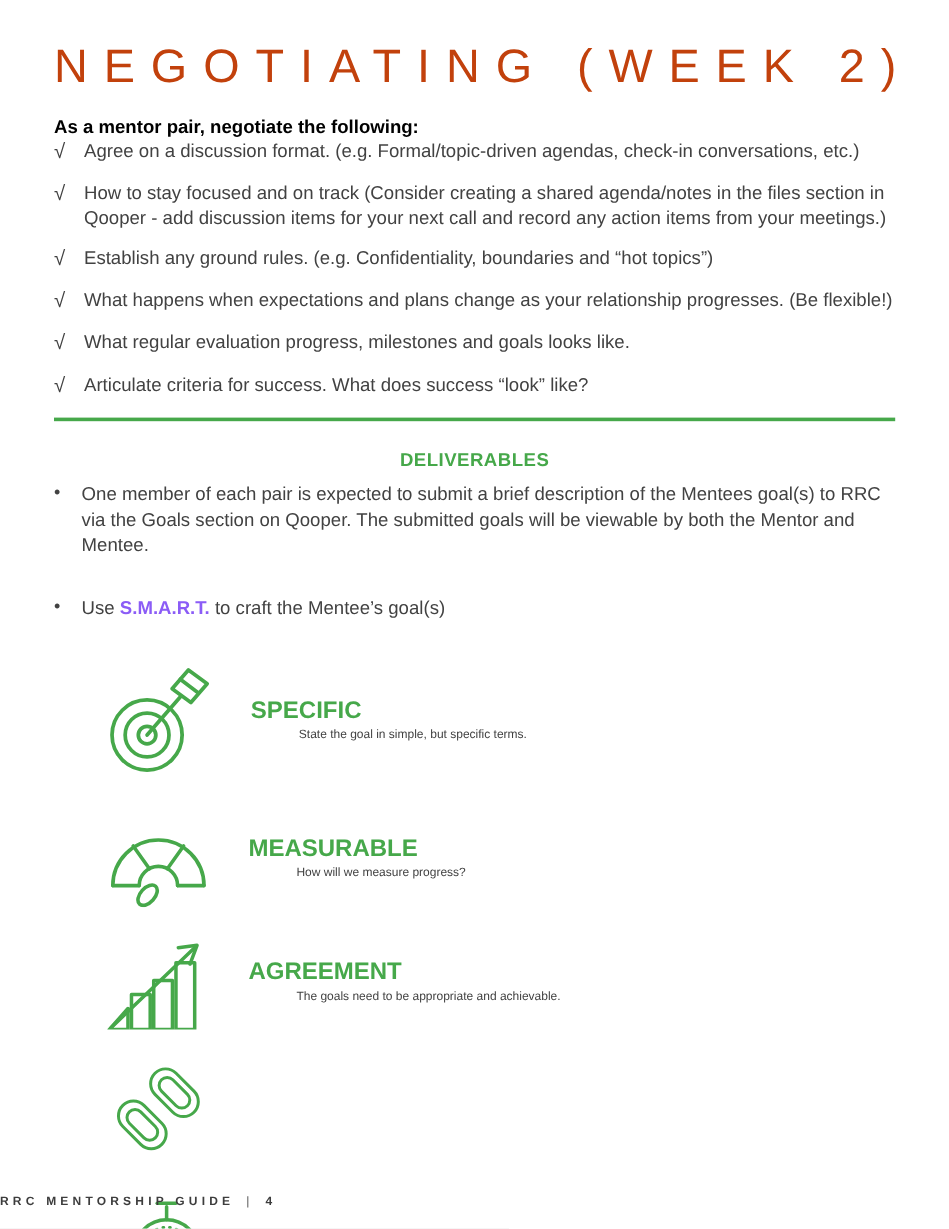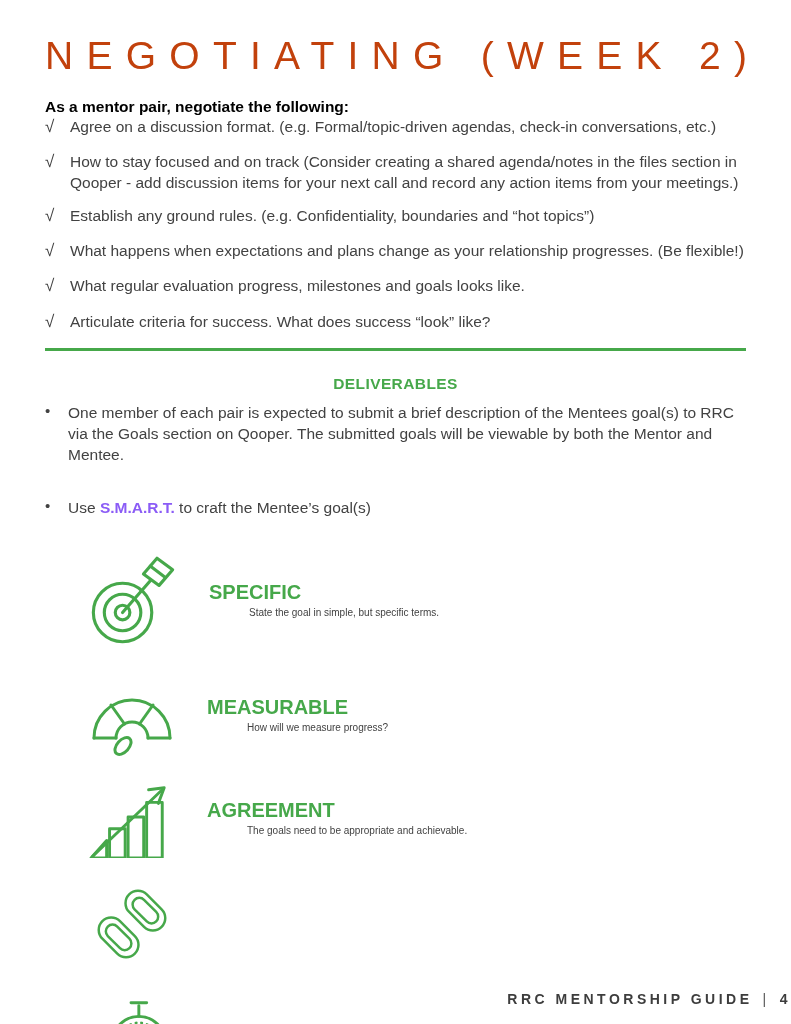--- a/index.html
+++ b/index.html
@@ -28,22 +28,22 @@
   .bullet-item + .bullet-item { margin-top:32px; }
   .bullet-glyph { flex:0 0 10px; font-size:15px; transform:translateY(-1px); }
   .smart-highlight { color:#8b5cf6; font-weight:bold; }
   .smart-list { margin-top:30px; }
   .smart-row { display:flex; align-items:center; gap:28px; margin:0 0 22px 40px; }
   .smart-icon { flex:0 0 94px; display:flex; justify-content:center; }
   .smart-icon svg { display:block; }
   .smart-title { color:#46a84a; font-weight:bold; font-size:20px; margin-bottom:2px; }
   .smart-desc { font-size:10px; line-height:1.35; max-width:540px;margin-left:40px; }
   .footer {
-    position:absolute; left:0; right:0; bottom:17px; text-align:right;
-    font-size:14px; font-weight:bold; letter-spacing:3.5px; color:#3d3d3d;
+    position:absolute; left:0; right:0; bottom:17px; text-align:left;
+    font-size:10px; font-weight:bold; letter-spacing:3.5px; color:#3d3d3d;
   }
   .footer .sep { margin:0 10px; font-weight:normal; color:#555; }
 </style>
 </head>
 <body>
 
 <div class="page">
 
   <h1 class="doc-title">NEGOTIATING (WEEK 2)</h1>
 

